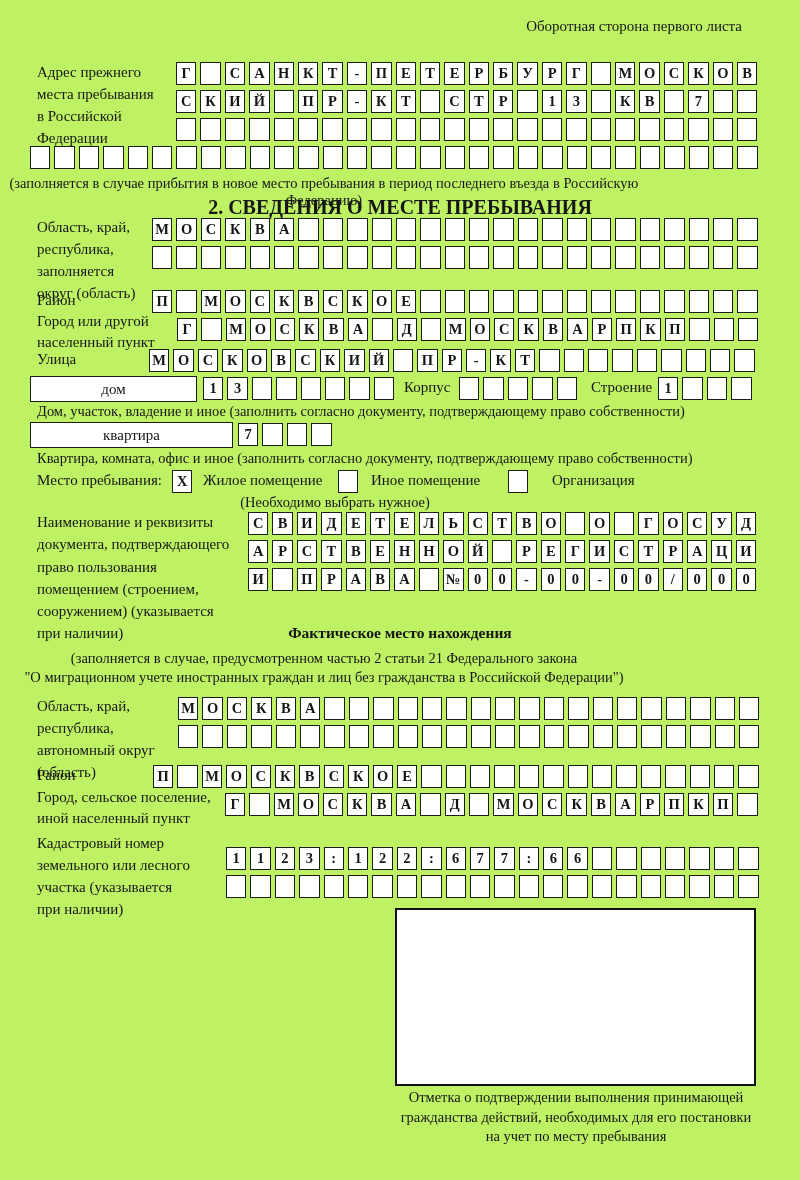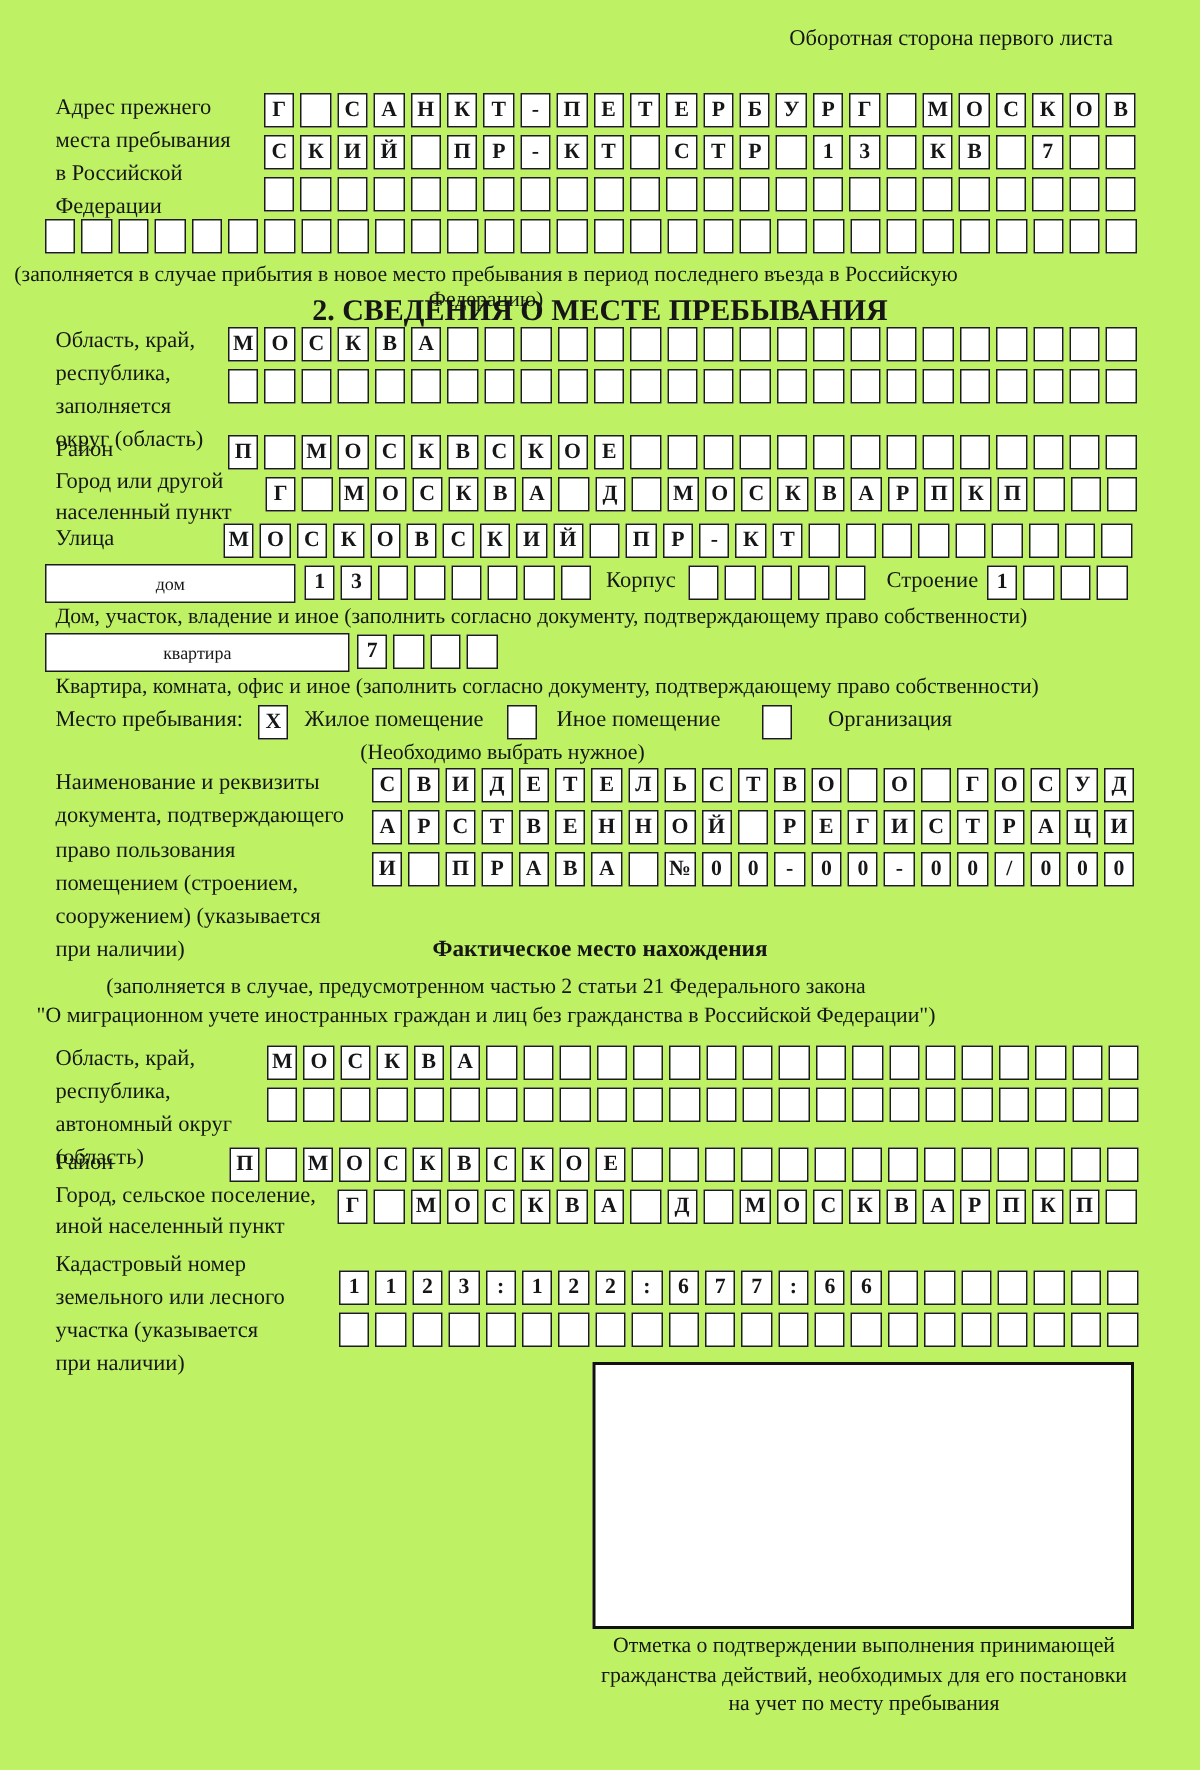--- a/index.html
+++ b/index.html
@@ -13,21 +13,21 @@
   .center{left:0;width:648px;text-align:center;}
   .title{position:absolute;font-weight:bold;font-size:20px;left:0;width:800px;text-align:center;}
   .row{position:absolute;display:flex;gap:4px;}
   .cell{
     flex:0 0 20.4px;width:20.4px;height:23px;box-sizing:border-box;
     border:1.6px solid #1c1c1c;background:#fff;
     text-align:center;line-height:20px;font-size:14.5px;font-weight:bold;
   }
   .wbox{
     position:absolute;box-sizing:border-box;border:1.6px solid #1c1c1c;height:26px;
-    display:flex;align-items:center;justify-content:center;font-size:12px;background:#fff;
+    display:flex;align-items:center;justify-content:center;font-size:15px;background:#fff;
   }
   .stamp{position:absolute;border:2px solid #111;background:#fff;}
 </style>
 </head>
 <body>
 
 <div class="page">
 
   <div class="txt" style="top:18px;right:58px">Оборотная сторона первого листа</div>
 

